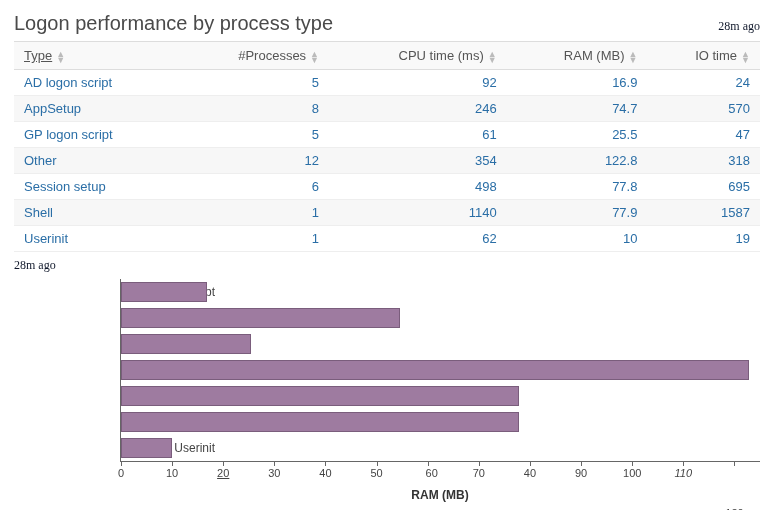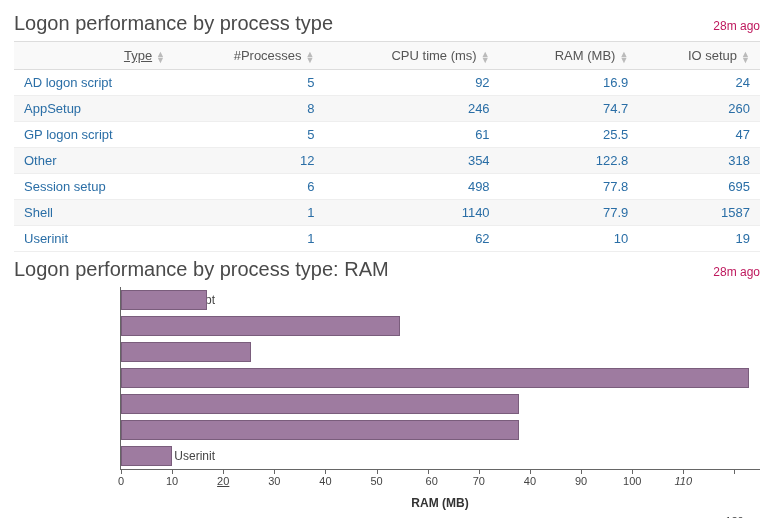--- a/index.html
+++ b/index.html
@@ -19,38 +19,39 @@
     margin: 4px 0 6px 0;
     gap: 29px;
   }
   .panel-title {
     font-size: 20px;
     font-weight: 300;
     color: #4a4a4a;
   }
   .timestamp {
     font-size: 12px;
-    color: #be185d;
+    color: #0f172a;
+    font-family: Liberation Serif, serif;
   }
   table {
     width: 100%;
     border-collapse: collapse;
     font-size: 13px;
   }
   thead th {
     text-align: right;
     font-weight: 400;
     color: #555;
     padding: 6px 10px;
     border-top: 1px solid #ddd;
     border-bottom: 1px solid #ddd;
     background: #f9f9f9;
     white-space: nowrap;
   }
-  thead th:first-child { text-align: right; text-decoration: underline; }
+  thead th:first-child { text-align: left; text-decoration: underline; }
   thead th .sort {
     display: inline-block;
     margin-left: 4px;
     font-size: 9px;
     color: #bbb;
     line-height: 6px;
     vertical-align: middle;
   }
   thead th .sort span { display: block; }
   tbody td {
@@ -136,37 +137,37 @@
   <div class="timestamp">28m ago</div>
 </div>
 
 <table>
   <thead>
     <tr id="thead-row">
         <th><span>Type</span><span class="sort"><span>▲</span><span>▼</span></span></th>
         <th><span>#Processes</span><span class="sort"><span>▲</span><span>▼</span></span></th>
         <th><span>CPU time (ms)</span><span class="sort"><span>▲</span><span>▼</span></span></th>
         <th><span>RAM (MB)</span><span class="sort"><span>▲</span><span>▼</span></span></th>
-        <th><span>IO setup</span><span class="sort"><span>▲</span><span>▼</span></span></th>
+        <th><span>IO time</span><span class="sort"><span>▲</span><span>▼</span></span></th>
       </tr>
   </thead>
   <tbody id="tbody">
       <tr>
         <td>AD logon script</td>
         <td>5</td>
         <td>92</td>
         <td>16.9</td>
         <td>24</td>
       </tr>
       <tr>
         <td>AppSetup</td>
         <td>8</td>
         <td>246</td>
         <td>74.7</td>
-        <td>260</td>
+        <td>570</td>
       </tr>
       <tr>
         <td>GP logon script</td>
         <td>5</td>
         <td>61</td>
         <td>25.5</td>
         <td>47</td>
       </tr>
       <tr>
         <td>Other</td>
@@ -193,21 +194,20 @@
         <td>Userinit</td>
         <td>1</td>
         <td>62</td>
         <td>10</td>
         <td>19</td>
       </tr>
     </tbody>
 </table>
 
 <div class="panel-header chart-wrap">
-  <div class="panel-title">Logon performance by process type: RAM</div>
   <div class="timestamp">28m ago</div>
 </div>
 
 <div class="chart">
   <div class="plot-area" id="plot-area">
     <div class="ticks" id="ticks">
         <div class="tick" style="left: 0%;"></div>
         <div class="tick-label" style="left: 0%;">0</div>
         <div class="tick" style="left: 8%;"></div>
         <div class="tick-label" style="left: 8%;">10</div>

